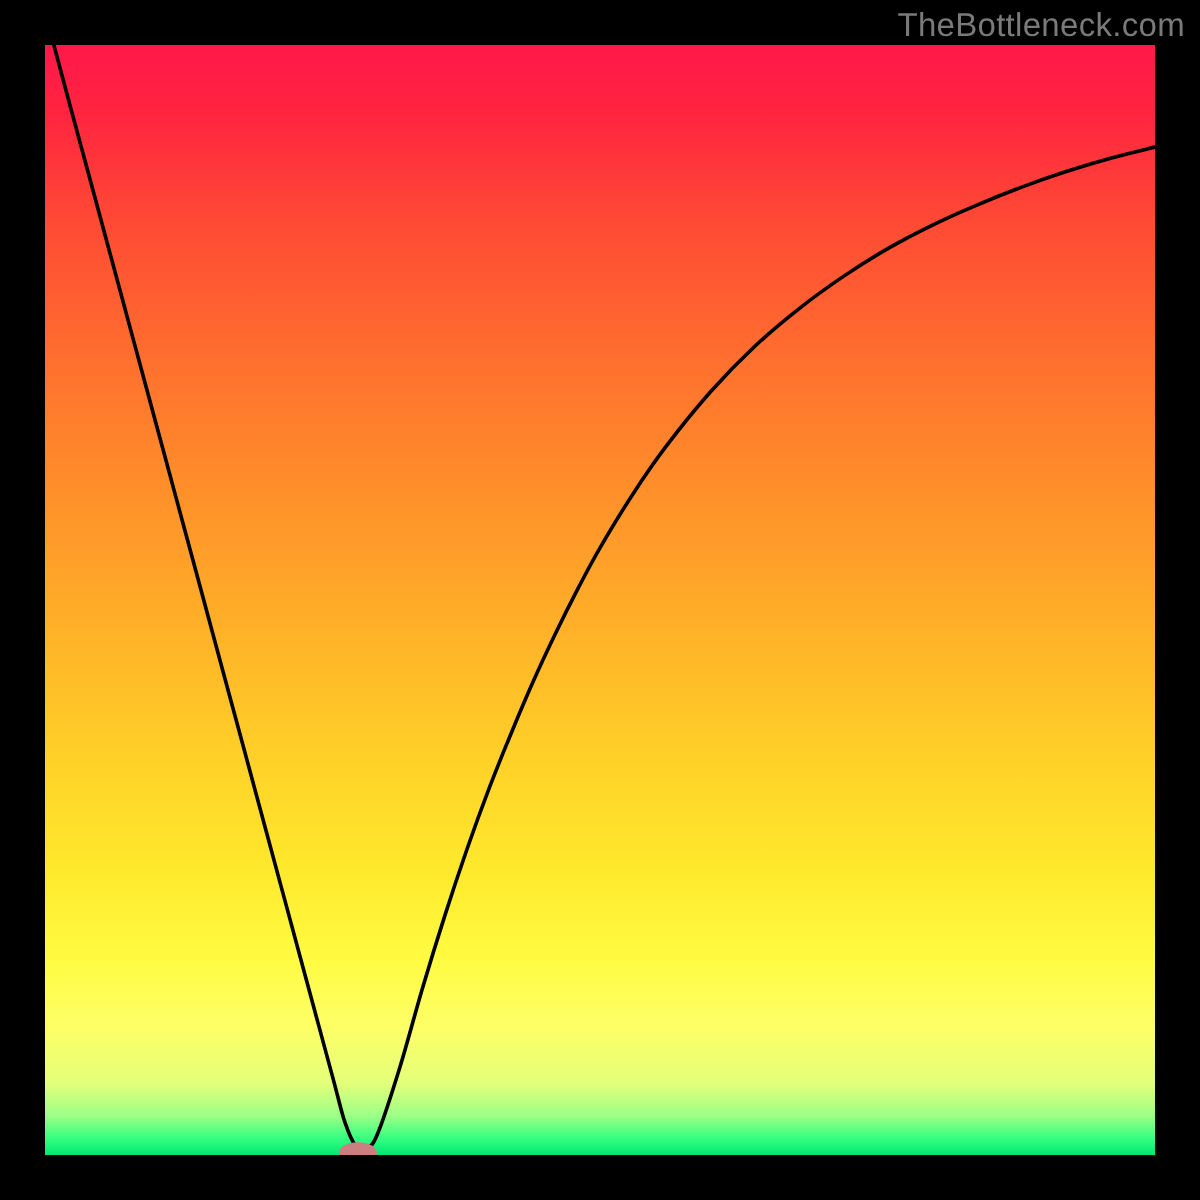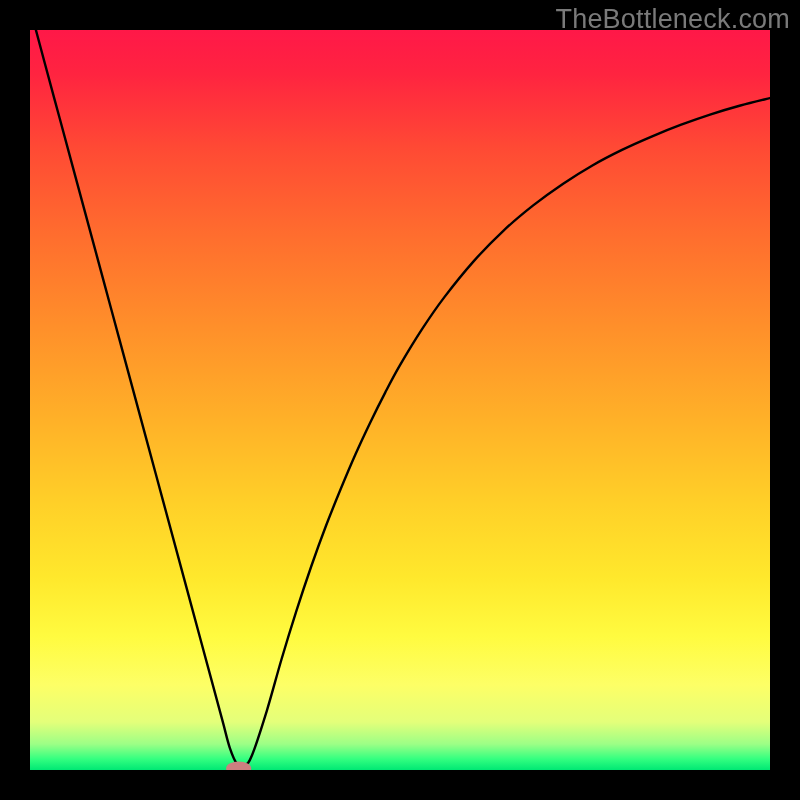--- a/index.html
+++ b/index.html
@@ -22,21 +22,21 @@
     left: 30px;
     top: 30px;
     width: 740px;
     height: 740px;
   }
   .attribution {
     position: absolute;
     top: 4px;
     right: 10px;
     color: #7a7a7a;
-    font-size: 27px;
+    font-size: 22px;
     font-weight: 500;
     letter-spacing: 0.2px;
   }
   svg { display: block; }
 </style>
 </head>
 <body>
 
 <div class="frame">
   <div class="attribution">TheBottleneck.com</div>

